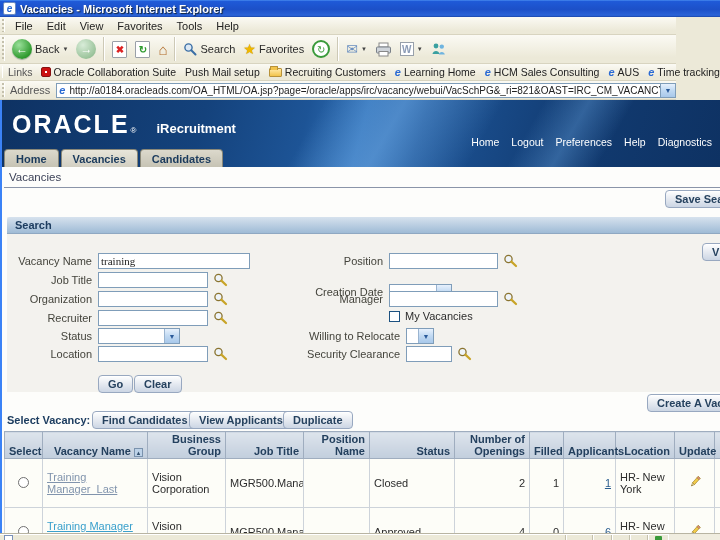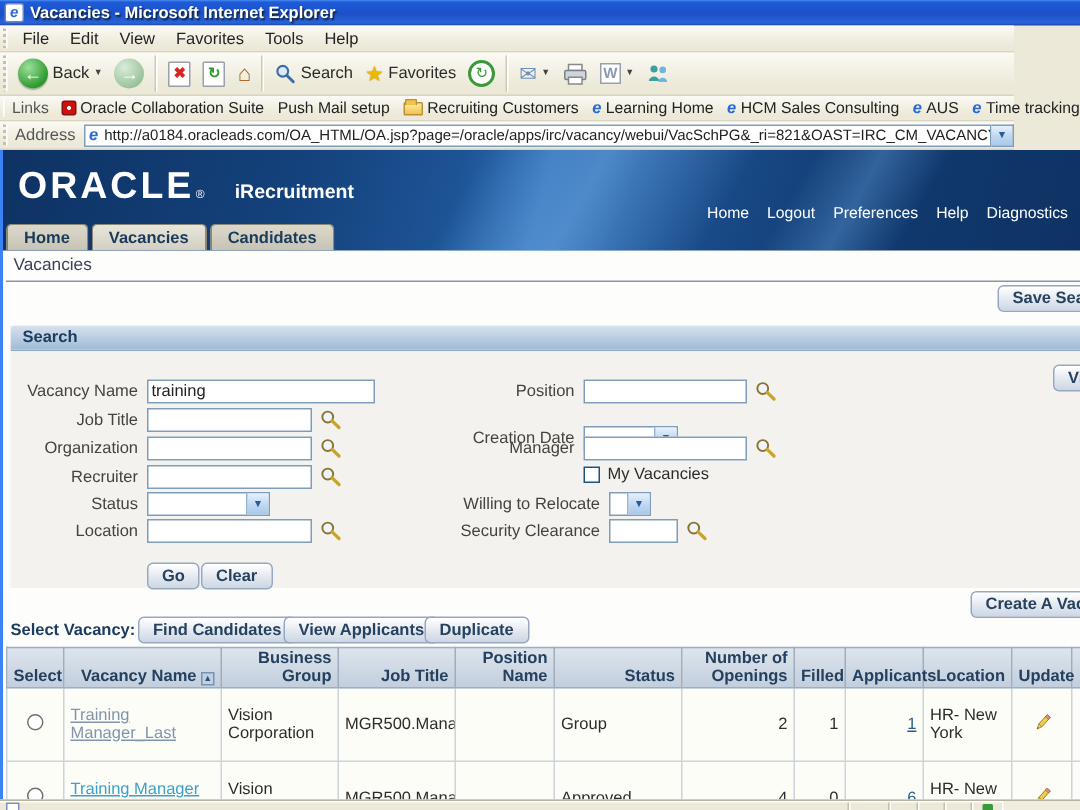--- a/index.html
+++ b/index.html
@@ -88,21 +88,21 @@
 
   .panel { position:absolute; left:5px; top:117px; width:715px; height:175px; background:#f3f2ee; }
   .panel-hdr { height:17px; background:linear-gradient(180deg,#d7e2ee,#9fbbd6); color:#1d3d60; font-weight:bold;
     padding:2px 8px; border-bottom:1px solid #8fa8c2; border-radius:3px 0 0 0; }
 
   .frow { position:absolute; display:flex; align-items:center; }
   .flbl { color:#44443c; text-align:right; padding-right:6px; }
   .flbl.L { width:96px; }
   .flbl.R1 { width:107px; }
   .flbl.R2 { width:124px; }
-  .ftxt { height:16px; border:1px solid #7f9db9; background:#fff; font-family:Liberation Sans, sans-serif;
+  .ftxt { height:16px; border:1px solid #7f9db9; background:#fff; font-family:Liberation Serif, serif;
     font-size:11px; padding:0 2px; color:#222; }
   .sel { position:relative; height:16px; border:1px solid #7f9db9; background:#fff; }
   .sel .ar { position:absolute; right:0; top:0; bottom:0; width:15px;
     background:linear-gradient(#e7f1fd,#c0d9f2 50%,#a8c8ea); border-left:1px solid #9ab4d0;
     display:flex; align-items:center; justify-content:center; color:#2a5a9a; font-size:7px; }
   .lov { margin-left:5px; display:inline-flex; }
   .cbx { width:11px; height:11px; border:1px solid #1c5180; background:#fff; display:inline-block; }
 
   .selrow-lbl { position:absolute; left:5px; top:314px; font-weight:bold; color:#1d3d60; }
 
@@ -457,21 +457,21 @@
                   <span class="th2">Add</span>
                   <span class="th2">Applica</span>
                 </th>
         </tr>
         <tr>
           <td class="ctr"><span class="radio"></span></td>
           <td><a class="vlink lnk-visited">Training Manager_Last</a></td>
           <td>Vision Corporation</td>
           <td class="nowrap">MGR500.Manager</td>
           <td></td>
-          <td>Group</td>
+          <td>Closed</td>
           <td class="num">2</td>
           <td class="num">1</td>
           <td class="num"><a class="applnk">1</a></td>
           <td>HR- New York</td>
           <td class="ctr"><span><svg width="14" height="14" viewBox="0 0 14 14">
                       <g transform="rotate(42 7 7)">
                         <rect x="5.6" y="0.8" width="2.8" height="8.4" fill="#f2cb4a" stroke="#9c7c22" stroke-width="0.6"></rect>
                         <rect x="5.6" y="0.8" width="2.8" height="1.8" fill="#e08c8c" stroke="#9c7c22" stroke-width="0.5"></rect>
                         <polygon points="5.6,9.2 8.4,9.2 7,12.4" fill="#ead9a0" stroke="#9c7c22" stroke-width="0.5"></polygon>
                         <polygon points="6.6,11 7.4,11 7,12.4" fill="#5a4a1a"></polygon>

